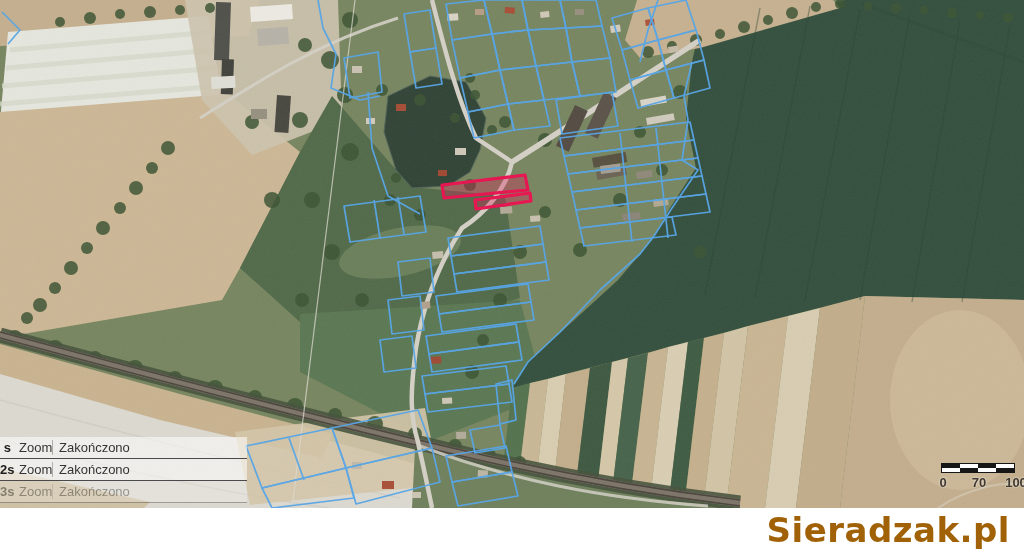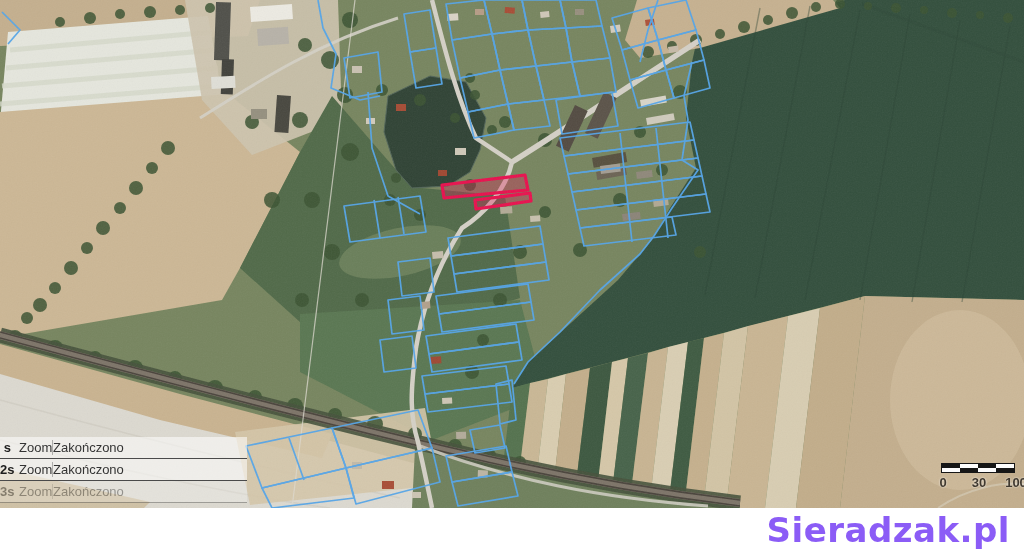--- a/index.html
+++ b/index.html
@@ -8,37 +8,37 @@
   #map{position:absolute;left:0;top:0;width:1024px;height:508px;overflow:hidden;}
   #map svg{display:block;}
 
   
   .notif-table{position:absolute;left:0;top:437px;width:247px;z-index:5;}
   .notif-row{display:flex;align-items:center;height:21px;
              background:rgba(255,255,255,0.55);border-bottom:1px solid #4a4a4a;
              font-size:13px;color:#343434;}
   .notif-row .t{width:11px;text-align:right;font-weight:bold;color:#1d1d1d;flex:0 0 11px;}
   .notif-row .a{margin-left:8px;width:33px;flex:0 0 33px;}
-  .notif-row .s{border-left:1px solid rgba(110,110,110,0.5);flex:1;}
+  .notif-row .s{border-left:1px solid rgba(110,110,110,0.5);padding-left:6px;flex:1;}
   .notif-row.faded{opacity:0.42;}
 
   
   .scalebar{position:absolute;left:941px;top:463px;width:84px;z-index:5;}
   .sb-bar{width:72px;height:8px;border:1px solid #161616;display:flex;flex-wrap:wrap;background:#fff;}
   .sb-seg{width:18px;height:4px;}
   .sb-d{background:#161616;} .sb-l{background:#fdfdfd;}
   .sb-labels{position:relative;height:14px;margin-top:2px;font-size:13px;font-weight:bold;
              color:#40392f;text-shadow:0 0 2px rgba(255,255,255,0.9);}
   .sb-labels span{position:absolute;top:0;transform:translateX(-50%);}
   .sb-0{left:2px;} .sb-50{left:38px;} .sb-100{left:75px;}
 
   
   .bottom-strip{position:absolute;left:0;top:508px;width:1024px;height:44px;background:#ffffff;}
   .watermark{position:absolute;right:14px;top:1px;font-size:34px;line-height:42px;
-             color:#8b5cf6;font-weight:bold;letter-spacing:0.5px;
+             color:#a16207;font-weight:bold;letter-spacing:0.5px;
              font-family:"DejaVu Sans","Liberation Sans",sans-serif;}
 </style>
 </head>
 <body>
 
 <div id="stage">
 
   <div id="map">
   <svg width="1024" height="508" viewBox="0 0 1024 508" xmlns="http://www.w3.org/2000/svg">
     <defs>
@@ -347,21 +347,21 @@
         <div class="sb-seg sb-l"></div>
         <div class="sb-seg sb-d"></div>
         <div class="sb-seg sb-l"></div>
       <div class="sb-seg sb-l"></div>
         <div class="sb-seg sb-d"></div>
         <div class="sb-seg sb-l"></div>
         <div class="sb-seg sb-d"></div>
     </div>
     <div class="sb-labels">
       <span class="sb-0">0</span>
-      <span class="sb-50">30</span>
+      <span class="sb-50">70</span>
       <span class="sb-100">100</span>
     </div>
   </div>
 
   <div class="bottom-strip">
     <div class="watermark">Sieradzak.pl</div>
   </div>
 
 </div>
 

